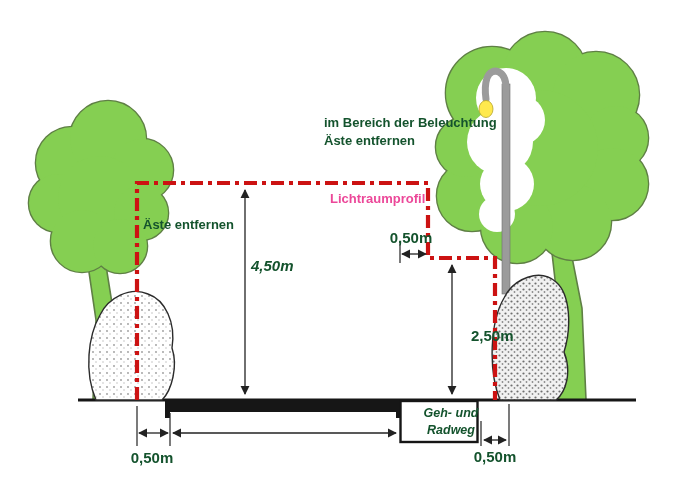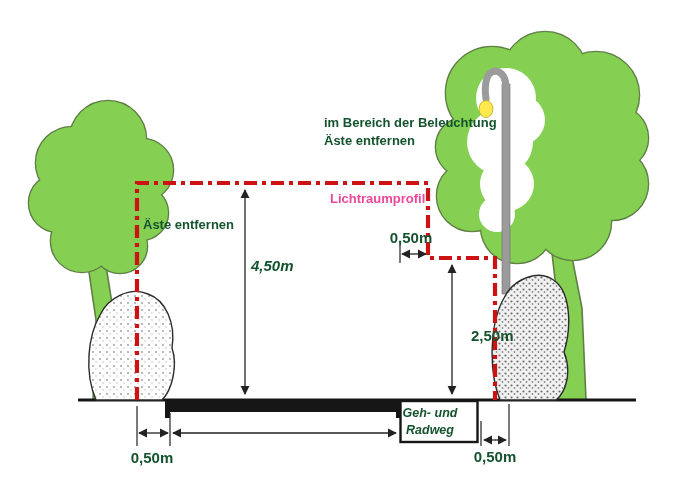--- a/index.html
+++ b/index.html
@@ -132,18 +132,18 @@
 
   <div class="lbl dim" style="left:384px; top:229px; width:54px;">0,50m</div>
 
   <div class="lbl dim" style="left:459px; top:327px;margin-left:12px;">2,50m</div>
 
   <div class="lbl dim" style="left:126px; top:449px; width:52px;">0,50m</div>
 
   <div class="lbl dim" style="left:469px; top:448px; width:52px;">0,50m</div>
 
 
-  <div class="lbl pathbox" style="left:392px; top:405px; width:76px;text-align:center;">
+  <div class="lbl pathbox" style="left:413px; top:405px; width:76px;text-align:center;">
     <div>Geh- und</div>
     <div>Radweg</div>
   </div>
 
 </div>
 
 </body></html>

